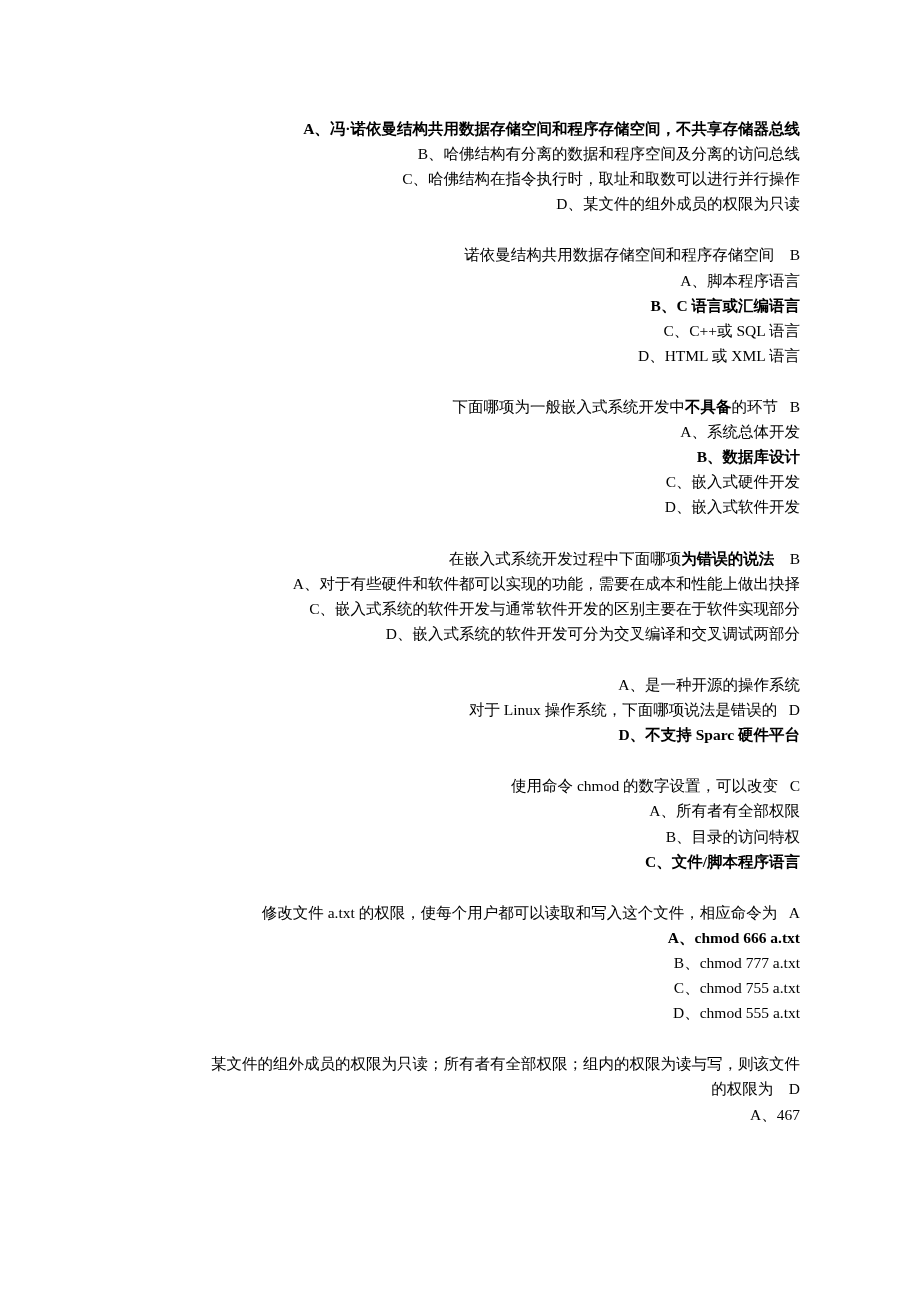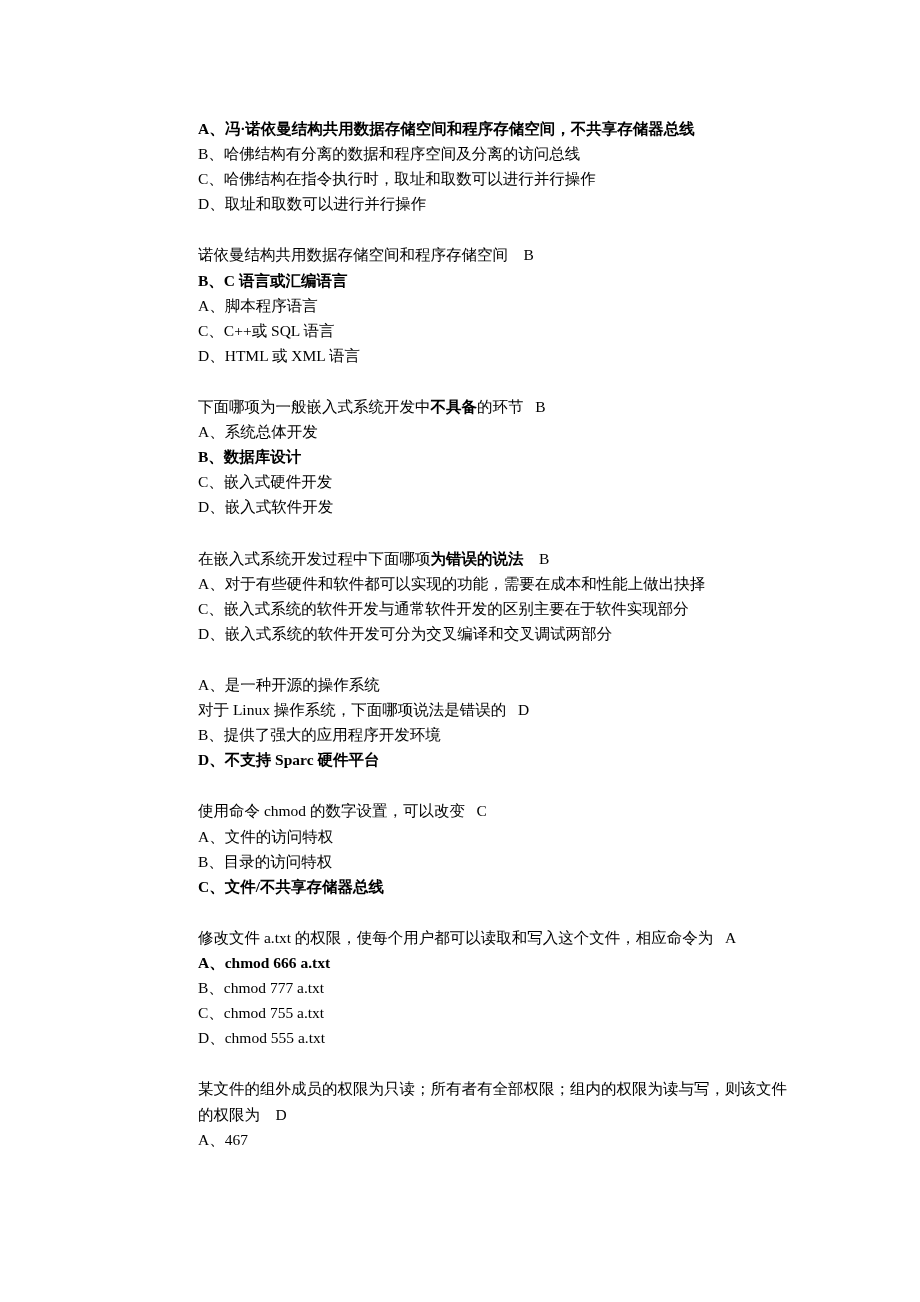--- a/index.html
+++ b/index.html
@@ -14,66 +14,66 @@
     width: 920px;
     min-height: 1302px;
     padding: 116px 120px 60px 198px;
     box-sizing: border-box;
   }
   .block {
     margin-bottom: 26px;
   }
   .line {
     white-space: pre-wrap;
+    text-align: right;
   }
   .bold {
     font-weight: bold;
   }
 </style>
 </head>
 <body>
 
 <div class="page" id="page-root">
     <div class="block">
       <div class="line bold">A、冯·诺依曼结构共用数据存储空间和程序存储空间，不共享存储器总线</div>
       <div class="line">B、哈佛结构有分离的数据和程序空间及分离的访问总线</div>
       <div class="line">C、哈佛结构在指令执行时，取址和取数可以进行并行操作</div>
-      <div class="line">D、取址和取数可以进行并行操作</div>
+      <div class="line">D、某文件的组外成员的权限为只读</div>
     </div>
     <div class="block">
       <div class="line"><span>诺依曼结构共用数据存储空间和程序存储空间    </span><span>B</span></div>
+      <div class="line">A、脚本程序语言</div>
       <div class="line bold">B、C 语言或汇编语言</div>
-      <div class="line">A、脚本程序语言</div>
       <div class="line">C、C++或 SQL 语言</div>
       <div class="line">D、HTML 或 XML 语言</div>
     </div>
     <div class="block">
       <div class="line"><span>下面哪项为一般嵌入式系统开发中</span><span class="bold">不具备</span><span>的环节   </span><span>B</span></div>
       <div class="line">A、系统总体开发</div>
       <div class="line bold">B、数据库设计</div>
       <div class="line">C、嵌入式硬件开发</div>
       <div class="line">D、嵌入式软件开发</div>
     </div>
     <div class="block">
       <div class="line"><span>在嵌入式系统开发过程中下面哪项</span><span class="bold">为错误的说法    </span><span>B</span></div>
       <div class="line">A、对于有些硬件和软件都可以实现的功能，需要在成本和性能上做出抉择</div>
       <div class="line">C、嵌入式系统的软件开发与通常软件开发的区别主要在于软件实现部分</div>
       <div class="line">D、嵌入式系统的软件开发可分为交叉编译和交叉调试两部分</div>
     </div>
     <div class="block">
       <div class="line">A、是一种开源的操作系统</div>
       <div class="line"><span>对于 Linux 操作系统，下面哪项说法是错误的   </span><span>D</span></div>
-      <div class="line">B、提供了强大的应用程序开发环境</div>
       <div class="line bold">D、不支持 Sparc 硬件平台</div>
     </div>
     <div class="block">
       <div class="line"><span>使用命令 chmod 的数字设置，可以改变   </span><span>C</span></div>
-      <div class="line">A、文件的访问特权</div>
+      <div class="line">A、所有者有全部权限</div>
       <div class="line">B、目录的访问特权</div>
-      <div class="line bold">C、文件/不共享存储器总线</div>
+      <div class="line bold">C、文件/脚本程序语言</div>
     </div>
     <div class="block">
       <div class="line"><span>修改文件 a.txt 的权限，使每个用户都可以读取和写入这个文件，相应命令为   </span><span>A</span></div>
       <div class="line bold">A、chmod 666 a.txt</div>
       <div class="line">B、chmod 777 a.txt</div>
       <div class="line">C、chmod 755 a.txt</div>
       <div class="line">D、chmod 555 a.txt</div>
     </div>
     <div class="block">
       <div class="line"><span>某文件的组外成员的权限为只读；所有者有全部权限；组内的权限为读与写，则该文件的权限为    </span><span>D</span></div>

